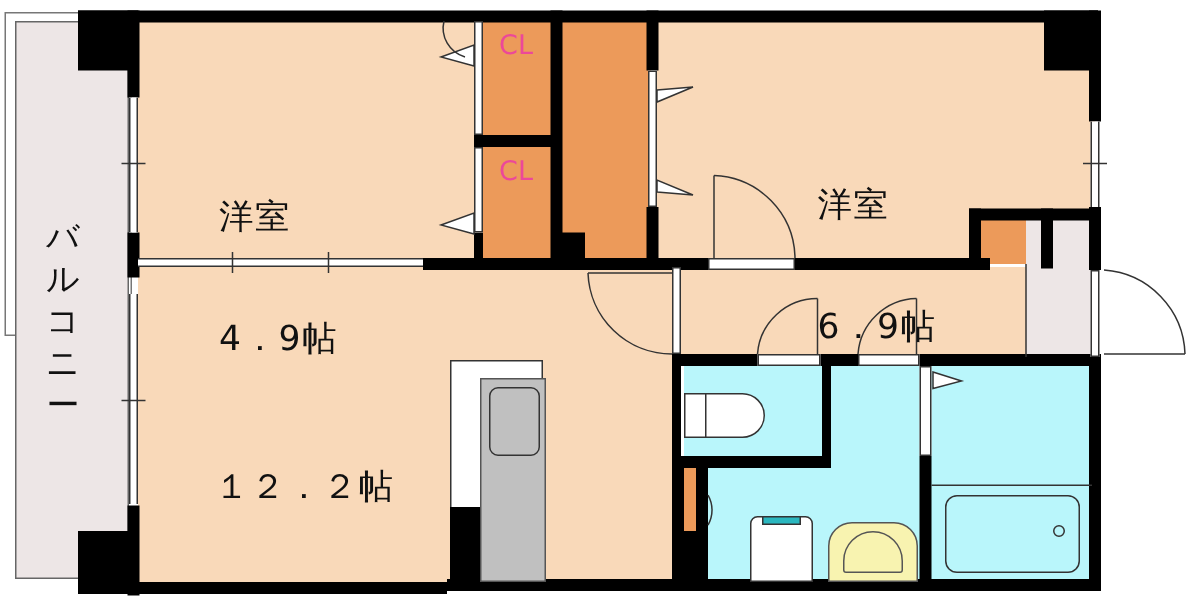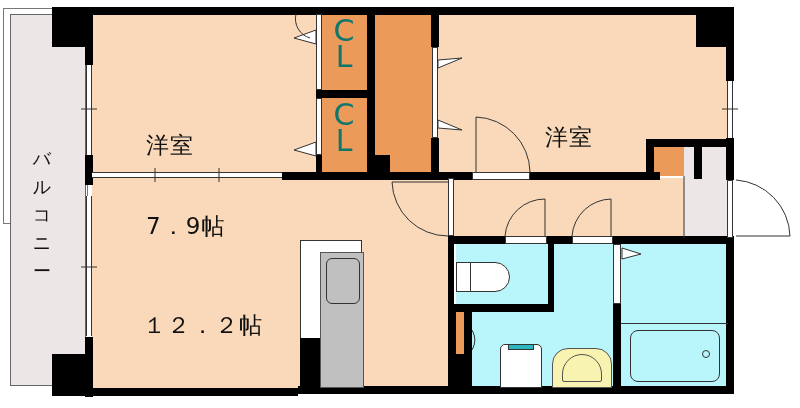--- a/index.html
+++ b/index.html
@@ -1,21 +1,21 @@
 <!DOCTYPE html>
 <html><head>
 <meta charset="utf-8">
 <style>
   html, body { margin:0; padding:0; background:#ffffff; }
   body { width:800px; height:408px; position:relative; overflow:hidden; font-family:"DejaVu Sans", sans-serif; }
   .abs { position:absolute; box-sizing:border-box; }
   .wall { background:#000; position:absolute; }
   .room-label { position:absolute; color:#111; font-size:23px; line-height:27px; letter-spacing:1px; white-space:pre; }
-  .cl-label { position:absolute; color:#0f766e; font-size:30px; text-align:center; line-height:26px; }
-  .vert-label { position:absolute; color:#111; font-size:18px; line-height:28px; text-align:center; width:30px; }
+  .cl-label { position:absolute; color:#ec4899; font-size:18px; text-align:center; line-height:26px; }
+  .vert-label { position:absolute; color:#111; font-size:22px; line-height:28px; text-align:center; width:30px; }
   svg { position:absolute; left:0; top:0; }
 </style>
 </head>
 <body>
 
 <div class="abs" style="left:0;top:0;width:800px;height:408px;">
 
   <div class="abs" style="left:3px;top:8px;width:85px;height:216px;background:#fff;border:1px solid #777;"></div>
   <div class="abs" style="left:10px;top:14px;width:76px;height:372px;background:#ede6e6;border:1px solid #666;"></div>
 
@@ -135,24 +135,25 @@
       <line x1="81" y1="109" x2="97" y2="109"></line>
       <line x1="81" y1="267" x2="97" y2="267"></line>
       <line x1="155" y1="168" x2="155" y2="182"></line>
       <line x1="219" y1="168" x2="219" y2="182"></line>
       <line x1="722" y1="109" x2="738" y2="109"></line>
     </g>
   </svg>
 
   <div class="room-label" style="left:146px;top:78px;">
     <div>洋室</div>
-    <div>7．9帖</div>
+    <div>4．9帖</div>
   </div>
   <div class="room-label" style="left:545px;top:70px;">
     <div>洋室</div>
+    <div>6．9帖</div>
   </div>
   <div class="room-label" style="left:143px;top:258px;">
     <div>１２．２帖</div>
   </div>
   <div class="cl-label" style="left:330px;top:18px;width:28px;word-break:break-all;">CL</div>
   <div class="cl-label" style="left:330px;top:102px;width:28px;word-break:break-all;">CL</div>
   <div class="vert-label" style="left:27px;top:145px;word-break:break-all;">バルコニー</div>
 
 </div>
 

